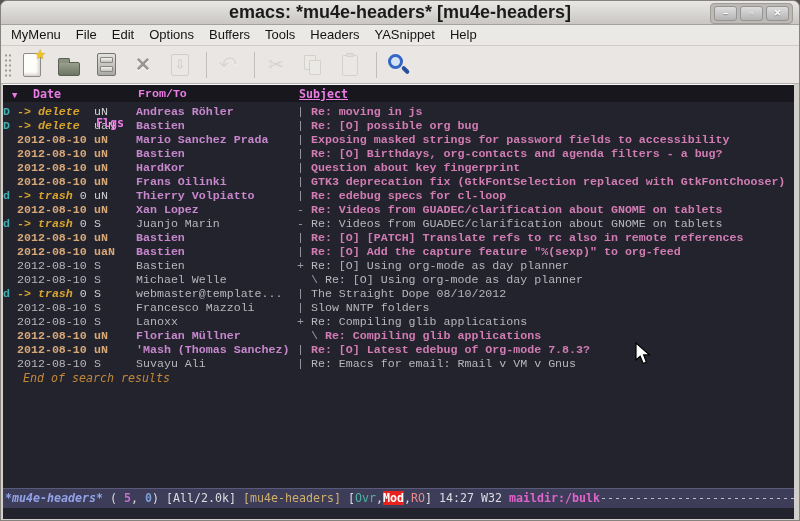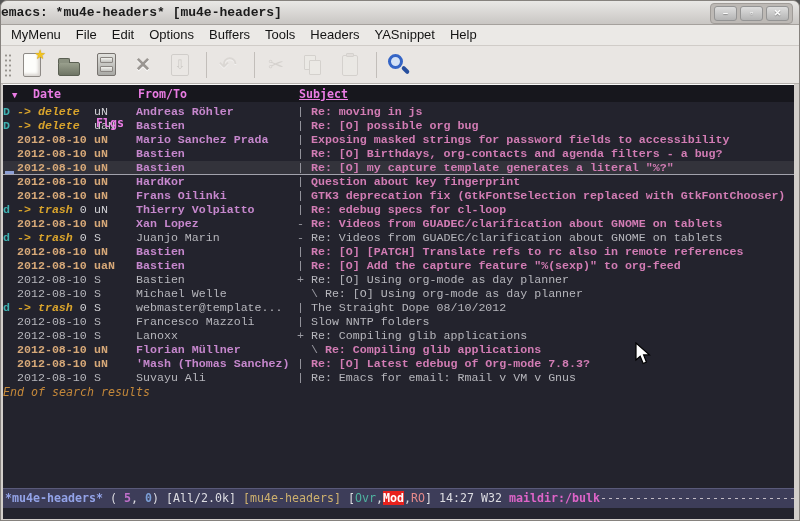--- a/index.html
+++ b/index.html
@@ -10,22 +10,22 @@
     border-radius:7px 7px 0 0; overflow:hidden;
     font-family:"Liberation Sans", sans-serif;
   }
   
   .titlebar {
     position:relative; height:24px;
     background:linear-gradient(#e9e8e6,#c9c6c3);
     border-bottom:1px solid #a5a19d; border-radius:6px 6px 0 0;
   }
   .title {
-    text-align:left; line-height:23px; font-size:13px; font-weight:bold;
-    color:#1b1b1b; font-family:Liberation Mono, monospace;
+    text-align:center; line-height:23px; font-size:18px; font-weight:bold;
+    color:#1b1b1b; font-family:Liberation Sans, sans-serif;
   }
   .win-controls {
     position:absolute; right:6px; top:2px; display:flex; gap:3px;
     background:#bdb9b5; border:1px solid #a09c98; border-radius:4px; padding:2px 3px;
   }
   .win-btn {
     width:23px; height:15px; border-radius:3px;
     background:linear-gradient(#dedede,#b4b4b4); border:1px solid #949494;
     color:#ffffff; font-size:9px; font-weight:bold; line-height:13px; text-align:center;
     text-shadow:0 1px 1px #8a8a8a; cursor:default;
@@ -83,46 +83,46 @@
   
   .buffer {
     height:404px; margin:0 5px 0 2px; background:#23232d;
     border-top:1px solid #fbfbfb; overflow:hidden;
     font-family:"DejaVu Sans Mono", monospace; font-size:11.63px; line-height:14px;
   }
   .header-line { position:relative; height:17px; background:#17171d;
     border-bottom:1px solid #17171d; color:#ea7ce4; font-weight:bold; }
   .hl-col { position:absolute; top:2px; white-space:pre; }
   .hl-sort { position:absolute; left:9px; top:3px; font-size:9px; }
-  .hl-date { left:30px; } .hl-flgs { left:93px;margin-top:29px; } .hl-from { left:135px; } .hl-subj { left:296px;text-decoration:underline; }
+  .hl-date { left:30px; } .hl-flgs { left:93px;margin-top:29px; } .hl-from { left:135px;font-family:Liberation Mono, monospace; } .hl-subj { left:296px;text-decoration:underline; }
   .rows { padding-top:3px; }
   .row { height:14px; white-space:pre; padding-left:0;font-family:Liberation Mono, monospace; }
   .row span { display:inline-block; vertical-align:top; white-space:pre; overflow:visible; }
   .c-mark { width:14px; color:#3fb0b0; font-weight:bold; }
   .c-date { width:77px; } .c-flags { width:42px; } .c-from { width:161px; }
   .mkr { color:#d9a42c; font-style:italic; font-weight:bold; }
   .sz { color:#d2d2d6; }
   .d-unread { color:#d6a878; font-weight:bold; }
   .f-unread { color:#c687cd; font-weight:bold; }
   .s-unread { color:#d27cb4; font-weight:bold; }
   .d-read, .f-read, .s-read { color:#b6b6bc; }
   .fl-plain { color:#d2d2d6; }
   .sep { color:#9a9aa2; }
   .row.sel { background:#33333b; border-bottom:1px solid #a2a2ac; height:14px; }
   .tcursor { position:relative; }
   .tcursor .bar { position:absolute; left:2px; top:10px; width:9px; height:3px;
     background:#8ea0d6; display:block; }
-  .eos { padding-left:0; color:#c4883a; font-style:italic; height:14px; }
+  .eos { padding-left:20px; color:#c4883a; font-style:italic; height:14px; }
   
   .modeline {
     height:20px; margin:0 5px 0 2px; background:#3d3d59; border-top:1px solid #5a5a7a;
     font-family:"DejaVu Sans Mono", monospace; font-size:11.63px; line-height:19px;
     white-space:pre; overflow:hidden; padding-left:2px; color:#dddde2;
   }
-  .ml-buffer { color:#93a3e8; font-weight:bold; }
+  .ml-buffer { color:#93a3e8; font-weight:bold;font-style:italic; }
   .ml-plain { color:#dddde2; }
   .ml-line { color:#c170cb; font-weight:bold; }
   .ml-col { color:#7b9fd6; font-weight:bold; }
   .ml-mode { color:#cdb06e; }
   .ml-ovr { color:#4fb3a0; }
   .ml-mod { color:#ffffff; background:#e8211d; font-weight:bold; }
   .ml-ro { color:#e58a8a; }
   .ml-maildir { color:#de64c8; font-weight:bold; }
   .ml-dashes { color:#c0bac4; }
   
@@ -214,21 +214,20 @@
       <span class="hl-col hl-date">Date</span>
       <span class="hl-col hl-flgs">Flgs</span>
       <span class="hl-col hl-from">From/To</span>
       <span class="hl-col hl-subj">Subject</span>
     </div>
     <div class="rows" id="rows">
         <div class="row"><span class="c-mark">D</span><span class="c-date"><span class="mkr">-&gt; delete</span></span><span class="c-flags fl-plain">uN</span><span class="c-from f-unread">Andreas Röhler</span><span class="c-subj"><span class="sep">| </span><span class="s-unread">Re: moving in js</span></span></div>
         <div class="row"><span class="c-mark">D</span><span class="c-date"><span class="mkr">-&gt; delete</span></span><span class="c-flags fl-plain">uaN</span><span class="c-from f-unread">Bastien</span><span class="c-subj"><span class="sep">| </span><span class="s-unread">Re: [O] possible org bug</span></span></div>
         <div class="row"><span class="c-mark"> </span><span class="c-date"><span class="d-unread">2012-08-10</span></span><span class="c-flags d-unread">uN</span><span class="c-from f-unread">Mario Sanchez Prada</span><span class="c-subj"><span class="sep">| </span><span class="s-unread">Exposing masked strings for password fields to accessibility</span></span></div>
         <div class="row"><span class="c-mark"> </span><span class="c-date"><span class="d-unread">2012-08-10</span></span><span class="c-flags d-unread">uN</span><span class="c-from f-unread">Bastien</span><span class="c-subj"><span class="sep">| </span><span class="s-unread">Re: [O] Birthdays, org-contacts and agenda filters - a bug?</span></span></div>
-        <div class="row sel tcursor"><span class="c-mark"> </span><span class="c-date"><span class="d-unread">2012-08-10</span></span><span class="c-flags d-unread">uN</span><span class="c-from f-unread">Bastien</span><span class="c-subj"><span class="sep">| </span><span class="s-unread">Re: [O] my capture template generates a literal "%?"</span></span><span class="bar"></span></div>
         <div class="row"><span class="c-mark"> </span><span class="c-date"><span class="d-unread">2012-08-10</span></span><span class="c-flags d-unread">uN</span><span class="c-from f-unread">HardKor</span><span class="c-subj"><span class="sep">| </span><span class="s-unread">Question about key fingerprint</span></span></div>
         <div class="row"><span class="c-mark"> </span><span class="c-date"><span class="d-unread">2012-08-10</span></span><span class="c-flags d-unread">uN</span><span class="c-from f-unread">Frans Oilinki</span><span class="c-subj"><span class="sep">| </span><span class="s-unread">GTK3 deprecation fix (GtkFontSelection replaced with GtkFontChooser)</span></span></div>
         <div class="row"><span class="c-mark">d</span><span class="c-date"><span class="mkr">-&gt; trash</span><span class="sz"> 0</span></span><span class="c-flags fl-plain">uN</span><span class="c-from f-unread">Thierry Volpiatto</span><span class="c-subj"><span class="sep">| </span><span class="s-unread">Re: edebug specs for cl-loop</span></span></div>
         <div class="row"><span class="c-mark"> </span><span class="c-date"><span class="d-unread">2012-08-10</span></span><span class="c-flags d-unread">uN</span><span class="c-from f-unread">Xan Lopez</span><span class="c-subj"><span class="sep">- </span><span class="s-unread">Re: Videos from GUADEC/clarification about GNOME on tablets</span></span></div>
         <div class="row"><span class="c-mark">d</span><span class="c-date"><span class="mkr">-&gt; trash</span><span class="sz"> 0</span></span><span class="c-flags fl-plain">S</span><span class="c-from f-read">Juanjo Marin</span><span class="c-subj"><span class="sep">- </span><span class="s-read">Re: Videos from GUADEC/clarification about GNOME on tablets</span></span></div>
         <div class="row"><span class="c-mark"> </span><span class="c-date"><span class="d-unread">2012-08-10</span></span><span class="c-flags d-unread">uN</span><span class="c-from f-unread">Bastien</span><span class="c-subj"><span class="sep">| </span><span class="s-unread">Re: [O] [PATCH] Translate refs to rc also in remote references</span></span></div>
         <div class="row"><span class="c-mark"> </span><span class="c-date"><span class="d-unread">2012-08-10</span></span><span class="c-flags d-unread">uaN</span><span class="c-from f-unread">Bastien</span><span class="c-subj"><span class="sep">| </span><span class="s-unread">Re: [O] Add the capture feature "%(sexp)" to org-feed</span></span></div>
         <div class="row"><span class="c-mark"> </span><span class="c-date"><span class="d-read">2012-08-10</span></span><span class="c-flags d-read">S</span><span class="c-from f-read">Bastien</span><span class="c-subj"><span class="sep">+ </span><span class="s-read">Re: [O] Using org-mode as day planner</span></span></div>
         <div class="row"><span class="c-mark"> </span><span class="c-date"><span class="d-read">2012-08-10</span></span><span class="c-flags d-read">S</span><span class="c-from f-read">Michael Welle</span><span class="c-subj"><span class="sep">  \ </span><span class="s-read">Re: [O] Using org-mode as day planner</span></span></div>
         <div class="row"><span class="c-mark">d</span><span class="c-date"><span class="mkr">-&gt; trash</span><span class="sz"> 0</span></span><span class="c-flags fl-plain">S</span><span class="c-from f-read">webmaster@template...</span><span class="c-subj"><span class="sep">| </span><span class="s-read">The Straight Dope 08/10/2012</span></span></div>

